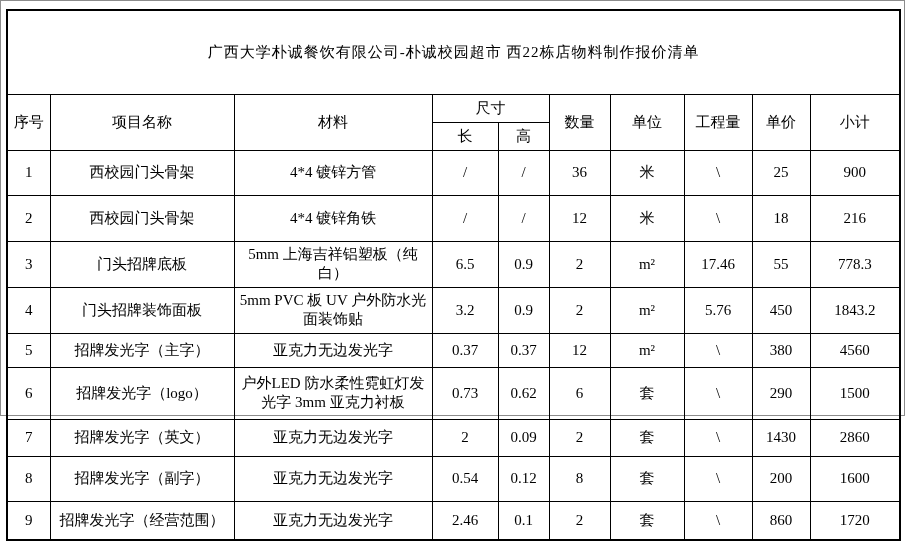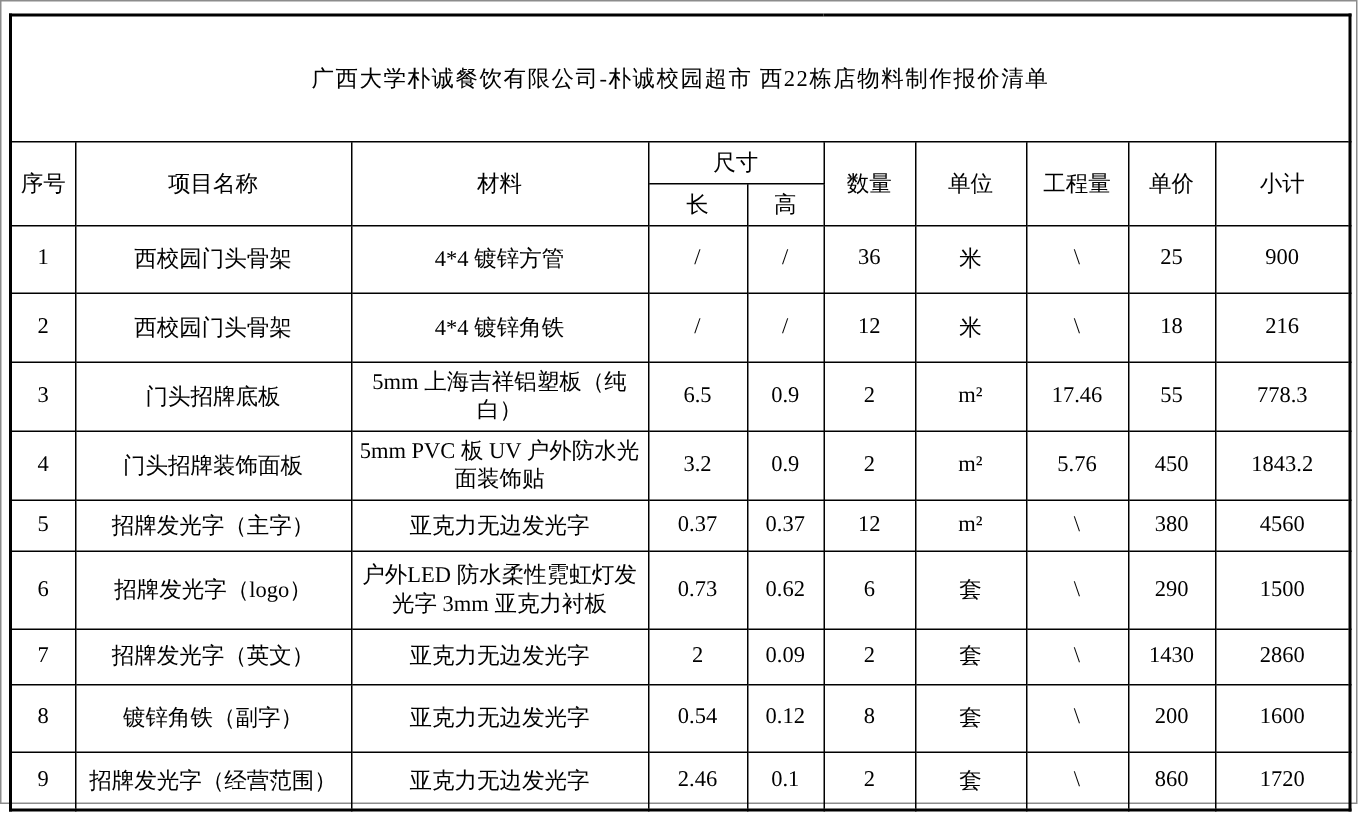--- a/index.html
+++ b/index.html
@@ -4,21 +4,21 @@
 <style>
   * { margin: 0; padding: 0; box-sizing: border-box; }
   html, body { background: #ffffff; }
   body {
     width: 905px; height: 542px;
     font-family: "Liberation Serif", "DejaVu Serif", serif;
     color: #000000;
     overflow: hidden;
   }
   .page {
-    width: 905px; height: 536px;
+    width: 905px; height: 416px;
     border: 1px solid #8c8c8c;
     background: #ffffff;
     position: relative;
   }
   table.quote {
     position: absolute;
     left: 5px; top: 8px;
     width: 893px;
     border-collapse: collapse;
     table-layout: fixed;
@@ -158,21 +158,21 @@
           <td>2</td>
           <td>0.09</td>
           <td>2</td>
           <td>套</td>
           <td>\</td>
           <td>1430</td>
           <td>2860</td>
         </tr>
         <tr style="height: 45px;">
           <td>8</td>
-          <td>镀锌角铁（副字）</td>
+          <td>招牌发光字（副字）</td>
           <td>亚克力无边发光字</td>
           <td>0.54</td>
           <td>0.12</td>
           <td>8</td>
           <td>套</td>
           <td>\</td>
           <td>200</td>
           <td>1600</td>
         </tr>
         <tr style="height: 39px;">

